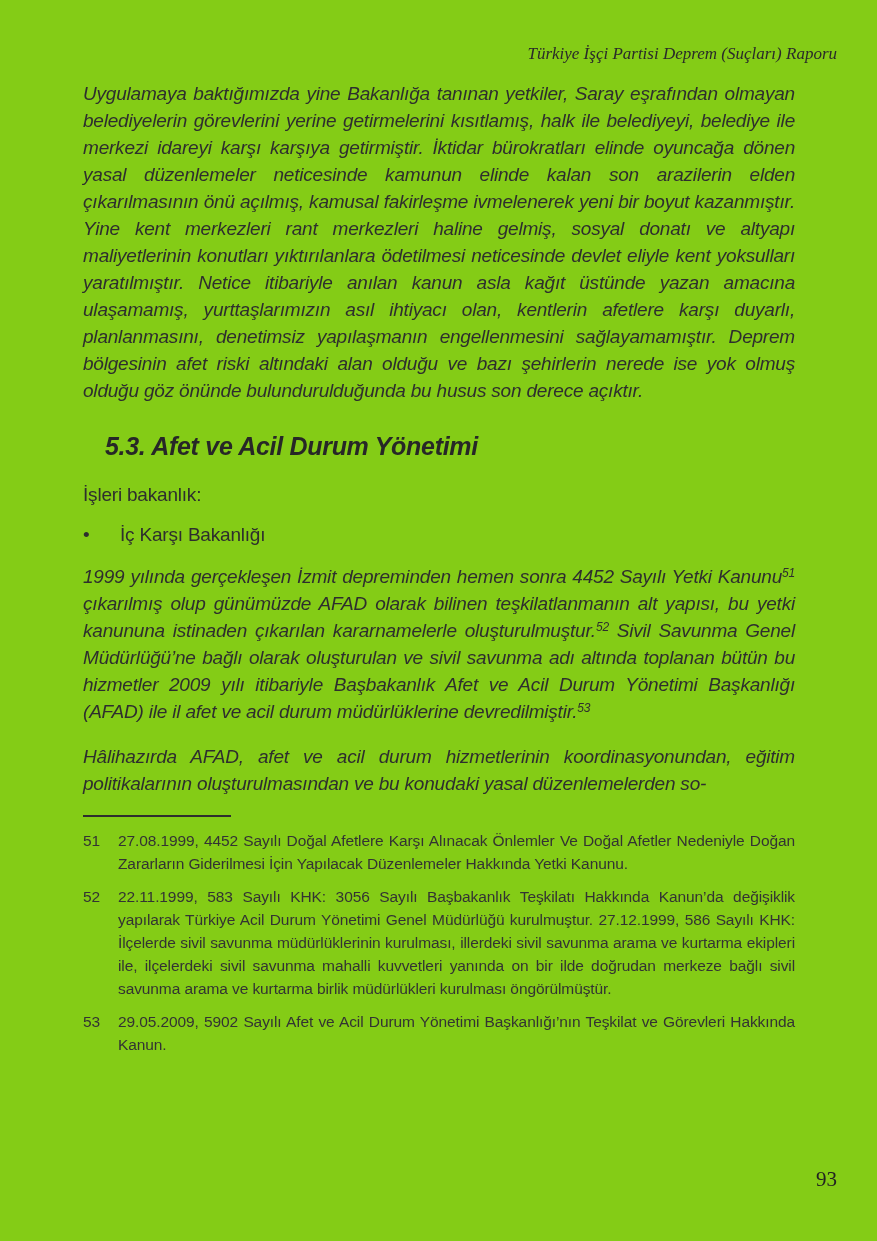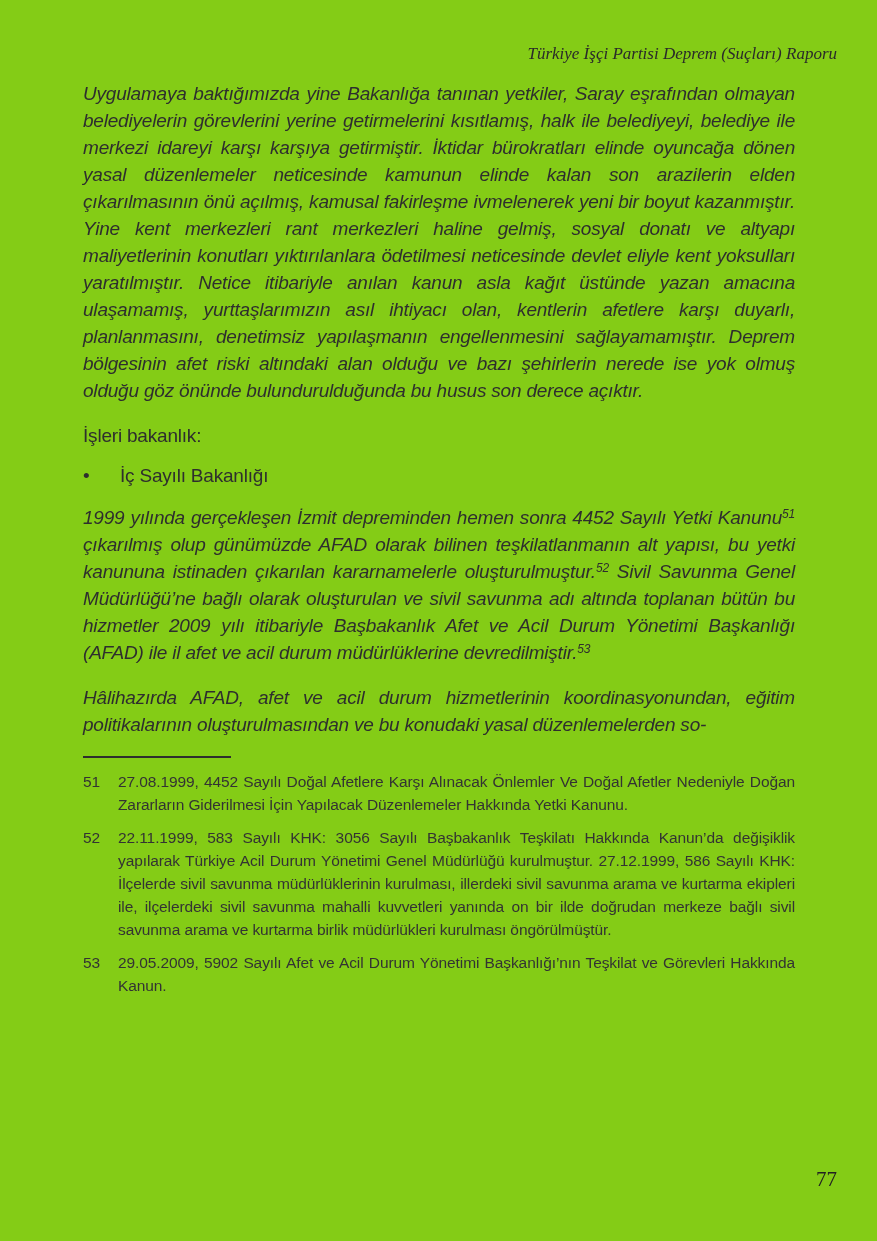--- a/index.html
+++ b/index.html
@@ -112,26 +112,27 @@
 <body>
 
 <div class="page">
 
   <div class="running-header">Türkiye İşçi Partisi Deprem (Suçları) Raporu</div>
 
   <div class="main">
 
     <p class="body-para">Uygulamaya baktığımızda yine Bakanlığa tanınan yetkiler, Saray eşrafından olmayan belediyelerin görevlerini yerine getirmelerini kısıtlamış, halk ile belediyeyi, belediye ile merkezi idareyi karşı karşıya getirmiştir. İktidar bürokratları elinde oyuncağa dönen yasal düzenlemeler neticesinde kamunun elinde kalan son arazilerin elden çıkarılmasının önü açılmış, kamusal fakirleşme ivmelenerek yeni bir boyut kazanmıştır. Yine kent merkezleri rant merkezleri haline gelmiş, sosyal donatı ve altyapı maliyetlerinin konutları yıktırılanlara ödetilmesi neticesinde devlet eliyle kent yoksulları yaratılmıştır. Netice itibariyle anılan kanun asla kağıt üstünde yazan amacına ulaşamamış, yurttaşlarımızın asıl ihtiyacı olan, kentlerin afetlere karşı duyarlı, planlanmasını, denetimsiz yapılaşmanın engellenmesini sağlayamamıştır. Deprem bölgesinin afet riski altındaki alan olduğu ve bazı şehirlerin nerede ise yok olmuş olduğu göz önünde bulundurulduğunda bu husus son derece açıktır.</p>
 
+    <h2 class="section-heading">5.3. Afet ve Acil Durum Yönetimi</h2>
 
     <p class="ministry-label">İşleri bakanlık:</p>
 
     <div class="bullet-row">
       <span class="bullet-marker">•</span>
-      <span>İç Sayılı Bakanlığı</span>
+      <span>İç Karşı Bakanlığı</span>
     </div>
 
     <p class="body-para para-with-sups"><span>1999 yılında gerçekleşen İzmit depreminden hemen sonra 4452 Sayılı Yetki Kanunu</span><sup>51</sup><span> çıkarılmış olup günümüzde AFAD olarak bilinen teşkilatlanmanın alt yapısı, bu yetki kanununa istinaden çıkarılan kararnamelerle oluşturulmuştur.</span><sup>52</sup><span> Sivil Savunma Genel Müdürlüğü’ne bağlı olarak oluşturulan ve sivil savunma adı altında toplanan bütün bu hizmetler 2009 yılı itibariyle Başbakanlık Afet ve Acil Durum Yönetimi Başkanlığı (AFAD) ile il afet ve acil durum müdürlüklerine devredilmiştir.</span><sup>53</sup></p>
 
 
     <p class="body-para">Hâlihazırda AFAD, afet ve acil durum hizmetlerinin koordinasyonundan, eğitim politikalarının oluşturulmasından ve bu konudaki yasal düzenlemelerden so-</p>
 
     <hr class="footnote-rule">
 
     <div class="footnote">
@@ -144,15 +145,15 @@
       <span class="footnote-text">22.11.1999, 583 Sayılı KHK: 3056 Sayılı Başbakanlık Teşkilatı Hakkında Kanun’da değişiklik yapılarak Türkiye Acil Durum Yönetimi Genel Müdürlüğü kurulmuştur. 27.12.1999, 586 Sayılı KHK: İlçelerde sivil savunma müdürlüklerinin kurulması, illerdeki sivil savunma arama ve kurtarma ekipleri ile, ilçelerdeki sivil savunma mahalli kuvvetleri yanında on bir ilde doğrudan merkeze bağlı sivil savunma arama ve kurtarma birlik müdürlükleri kurulması öngörülmüştür.</span>
     </div>
 
     <div class="footnote">
       <span class="footnote-num">53</span>
       <span class="footnote-text">29.05.2009, 5902 Sayılı Afet ve Acil Durum Yönetimi Başkanlığı’nın Teşkilat ve Görevleri Hakkında Kanun.</span>
     </div>
 
   </div>
 
-  <div class="page-number">77</div>
+  <div class="page-number">93</div>
 
 </div>
 
 </body></html>

